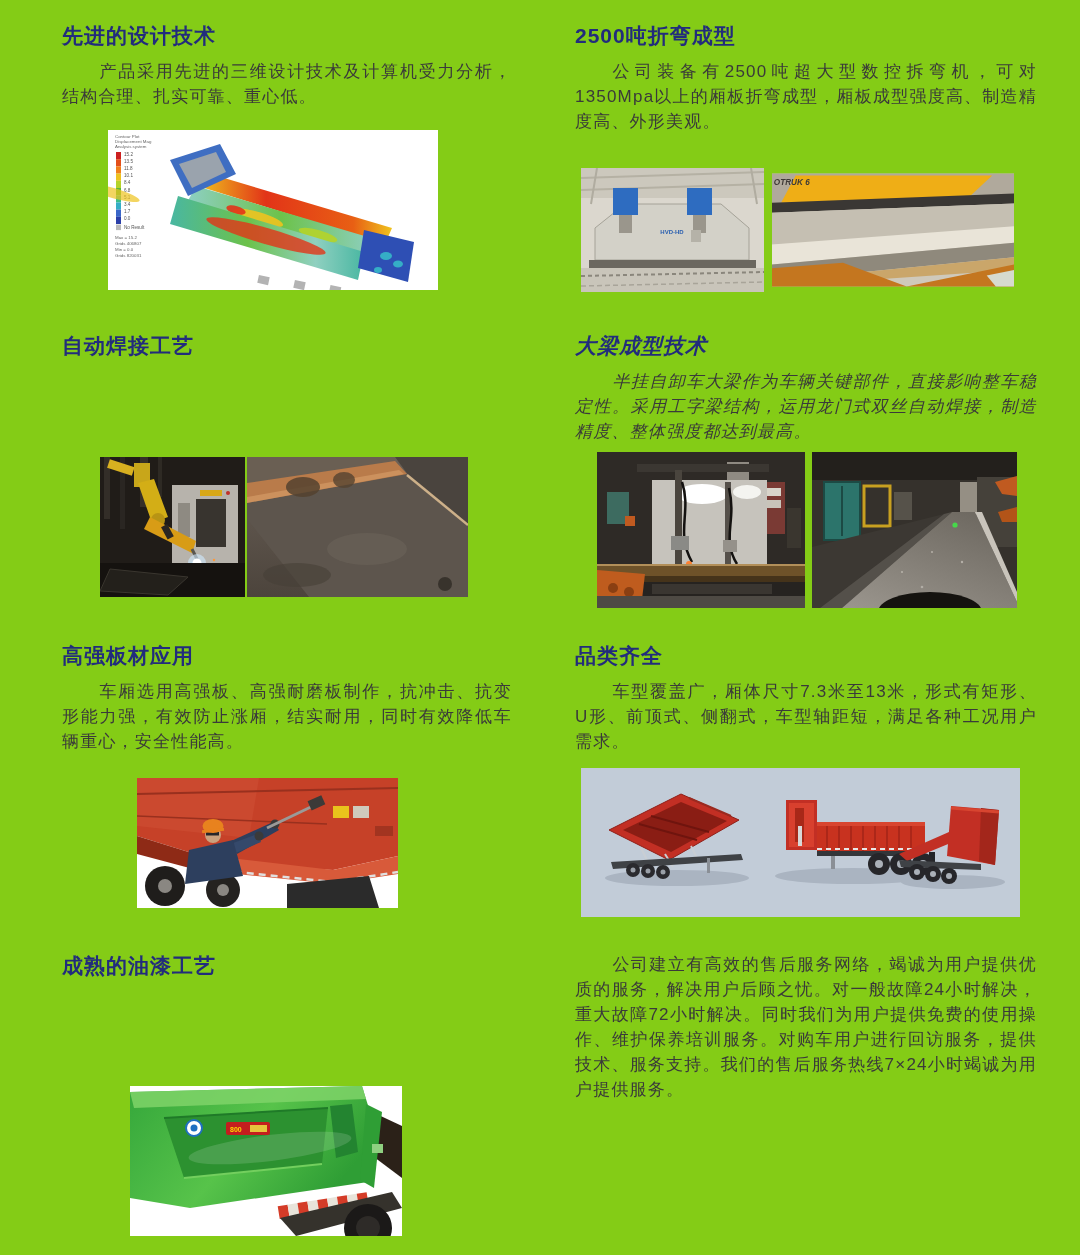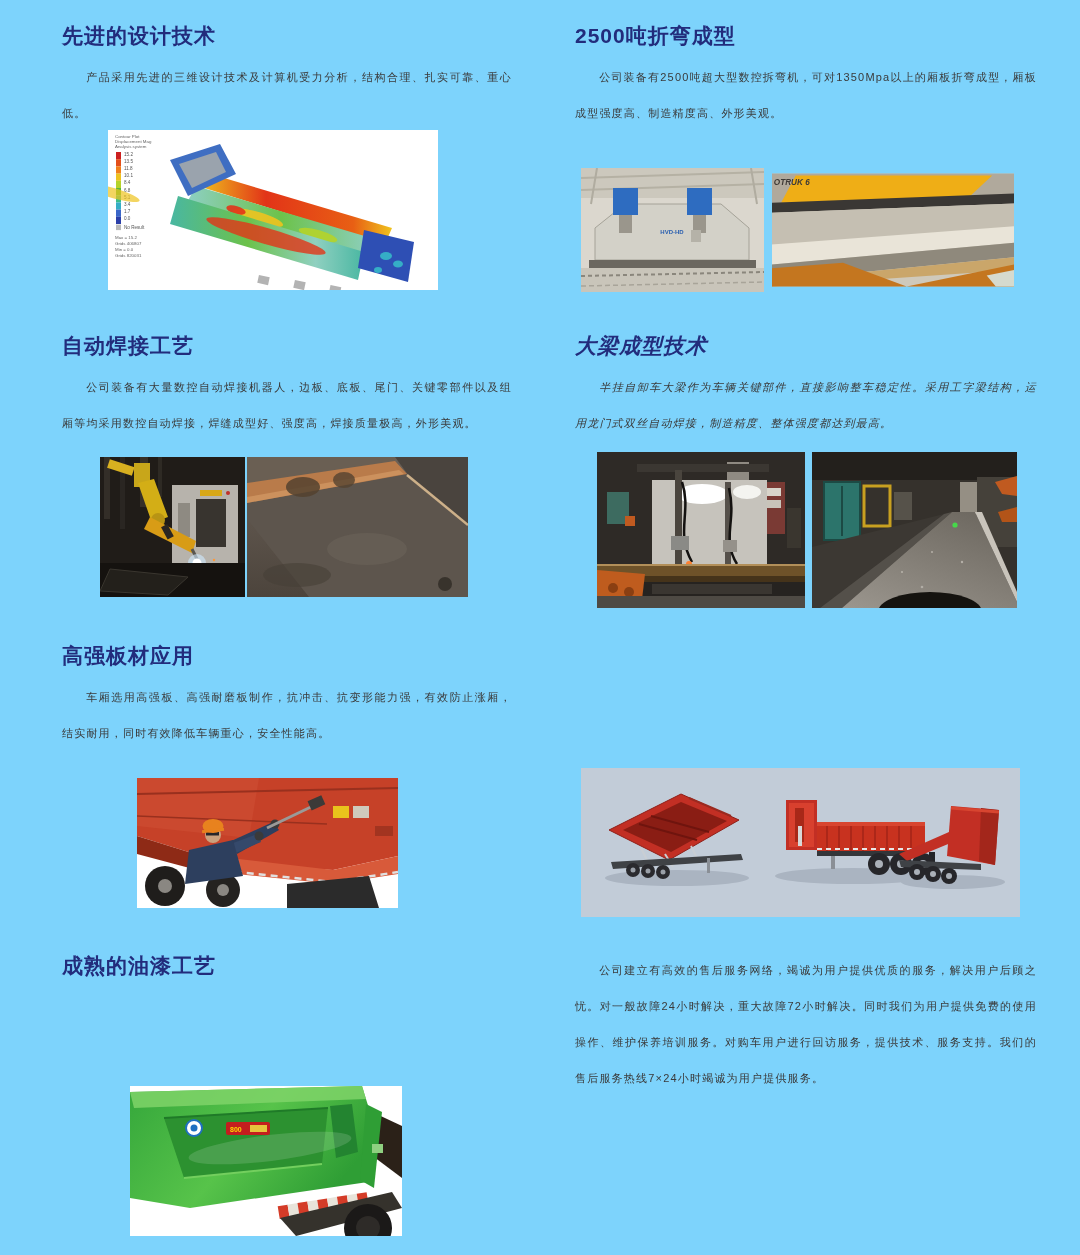--- a/index.html
+++ b/index.html
@@ -1,24 +1,24 @@
 <!DOCTYPE html>
 <html><head>
 <meta charset="utf-8">
 <style>
   :root{
     --title:#222c7c;
     --body:#3a3a3a;
   }
   html,body{margin:0;padding:0;background:#ffffff;}
   body{width:1080px;height:1255px;position:relative;font-family:"Liberation Sans",sans-serif;overflow:hidden;}
-  .page{position:absolute;inset:0;background:#7dd3fc;}
+  .page{position:absolute;inset:0;background:#84cc16;}
   .sec{position:absolute;}
   .sec h2{margin:0 0 9px 0;font-size:21px;font-weight:bold;color:var(--title);letter-spacing:1px;}
-  .sec p{margin:0;font-size:11px;line-height:36px;color:var(--body);text-align:justify;text-indent:2.2em;letter-spacing:1.2px;}
+  .sec p{margin:0;font-size:17px;line-height:25px;color:var(--body);text-align:justify;text-indent:2.2em;letter-spacing:1.2px;}
   #sec-design {left:62px; top:22px; width:450px;}
   #sec-bending{left:575px;top:22px; width:462px;}
   #sec-welding{left:62px; top:332px;width:450px;}
   #sec-beam   {left:575px;top:332px;width:462px;font-style:italic;}
   #sec-plate  {left:62px; top:642px;width:450px;}
   #sec-variety{left:575px;top:642px;width:462px;}
   #sec-paint  {left:62px; top:952px;width:450px;}
   #sec-service{left:575px;top:952px;width:462px;}
   figure{position:absolute;margin:0;padding:0;}
   figure svg{display:block;width:100%;height:100%;}
@@ -45,33 +45,36 @@
     <p>产品采用先进的三维设计技术及计算机受力分析，结构合理、扎实可靠、重心低。</p>
   </section>
 
   <section class="sec" id="sec-bending">
     <h2>2500吨折弯成型</h2>
     <p>公司装备有2500吨超大型数控拆弯机，可对1350Mpa以上的厢板折弯成型，厢板成型强度高、制造精度高、外形美观。</p>
   </section>
 
   <section class="sec" id="sec-welding">
     <h2>自动焊接工艺</h2>
-    <p>公司装备有大量数控自动焊接机器人，边板、底板、尾门、关键零部件以及组厢等均采用数控自动焊接，焊缝成型好、强度高，焊接质量极高，外形美观。</p>
   </section>
 
   <section class="sec" id="sec-beam">
     <h2>大梁成型技术</h2>
     <p>半挂自卸车大梁作为车辆关键部件，直接影响整车稳定性。采用工字梁结构，运用龙门式双丝自动焊接，制造精度、整体强度都达到最高。</p>
   </section>
 
   <section class="sec" id="sec-plate">
     <h2>高强板材应用</h2>
     <p>车厢选用高强板、高强耐磨板制作，抗冲击、抗变形能力强，有效防止涨厢，结实耐用，同时有效降低车辆重心，安全性能高。</p>
   </section>
 
+  <section class="sec" id="sec-variety">
+    <h2>品类齐全</h2>
+    <p>车型覆盖广，厢体尺寸7.3米至13米，形式有矩形、U形、前顶式、侧翻式，车型轴距短，满足各种工况用户需求。</p>
+  </section>
 
   <section class="sec" id="sec-paint">
     <h2>成熟的油漆工艺</h2>
   </section>
 
   <section class="sec" id="sec-service">
     <p>公司建立有高效的售后服务网络，竭诚为用户提供优质的服务，解决用户后顾之忧。对一般故障24小时解决，重大故障72小时解决。同时我们为用户提供免费的使用操作、维护保养培训服务。对购车用户进行回访服务，提供技术、服务支持。我们的售后服务热线7×24小时竭诚为用户提供服务。</p>
   </section>
 
   <figure id="fig-fea">

